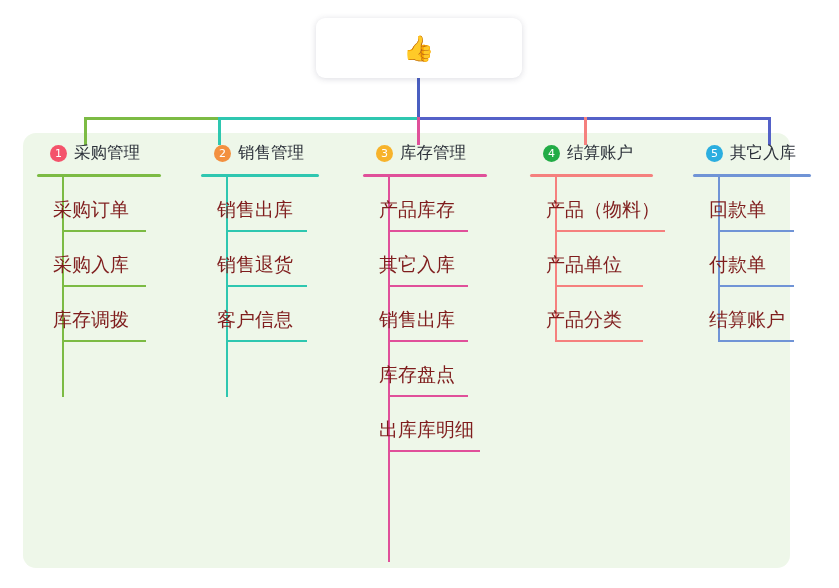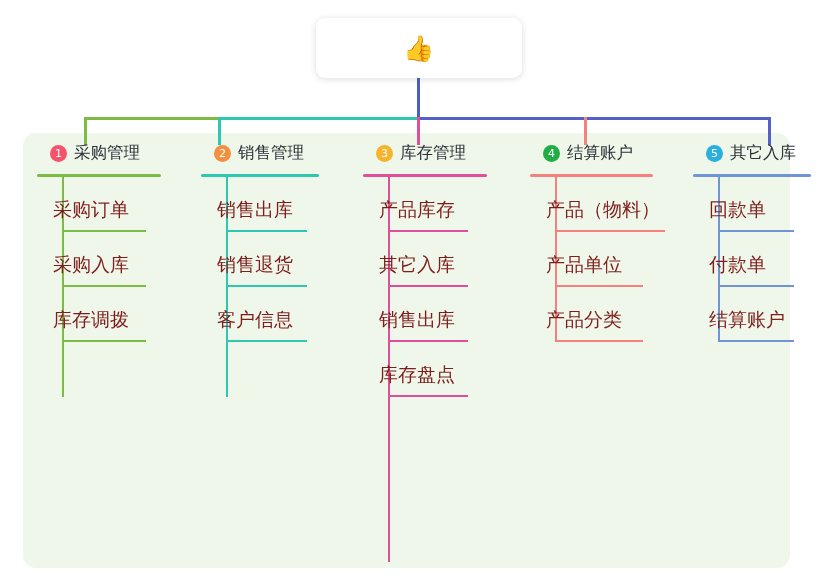--- a/index.html
+++ b/index.html
@@ -142,20 +142,24 @@
             <div class="item-rule" style="background: rgb(224, 80, 154); width: 80px;"></div>
           </div>
           <div class="item">
             <span class="item-label">销售出库</span>
             <div class="item-rule" style="background: rgb(224, 80, 154); width: 80px;"></div>
           </div>
           <div class="item">
             <span class="item-label">库存盘点</span>
             <div class="item-rule" style="background: rgb(224, 80, 154); width: 80px;"></div>
           </div>
+          <div class="item">
+            <span class="item-label">出库库明细</span>
+            <div class="item-rule" style="background: rgb(224, 80, 154); width: 92px;"></div>
+          </div>
         </div>
       </div>
       <div class="col" style="left: 507px; width: 165px;">
         <div class="col-head">
           <span class="badge" style="background: rgb(34, 172, 70);">4</span>
           <span class="col-title">结算账户</span>
         </div>
         <div class="head-rule" style="background: rgb(245, 128, 126); width: 123px;"></div>
         <div class="items">
           <div class="spine" style="background: rgb(245, 128, 126); height: 165px;"></div>

